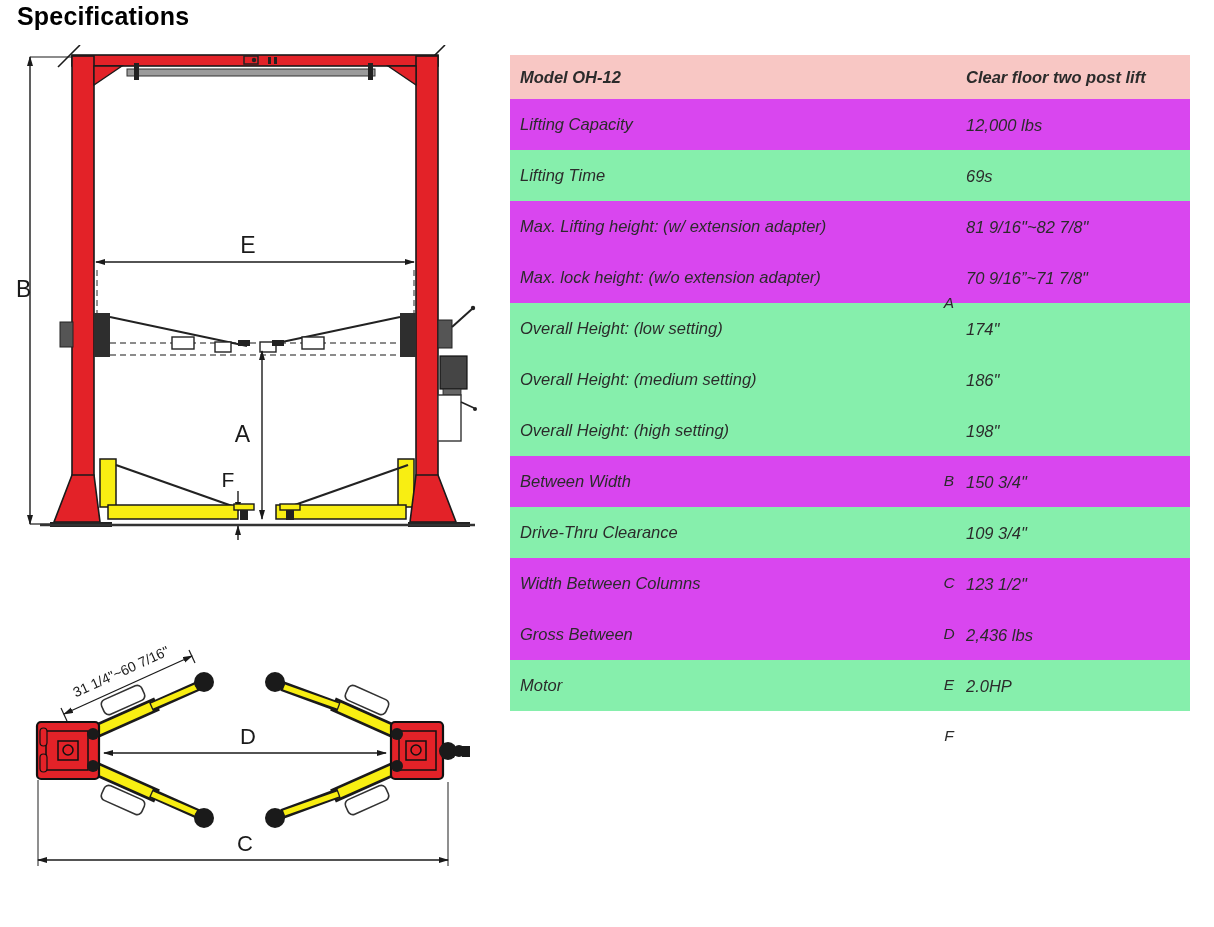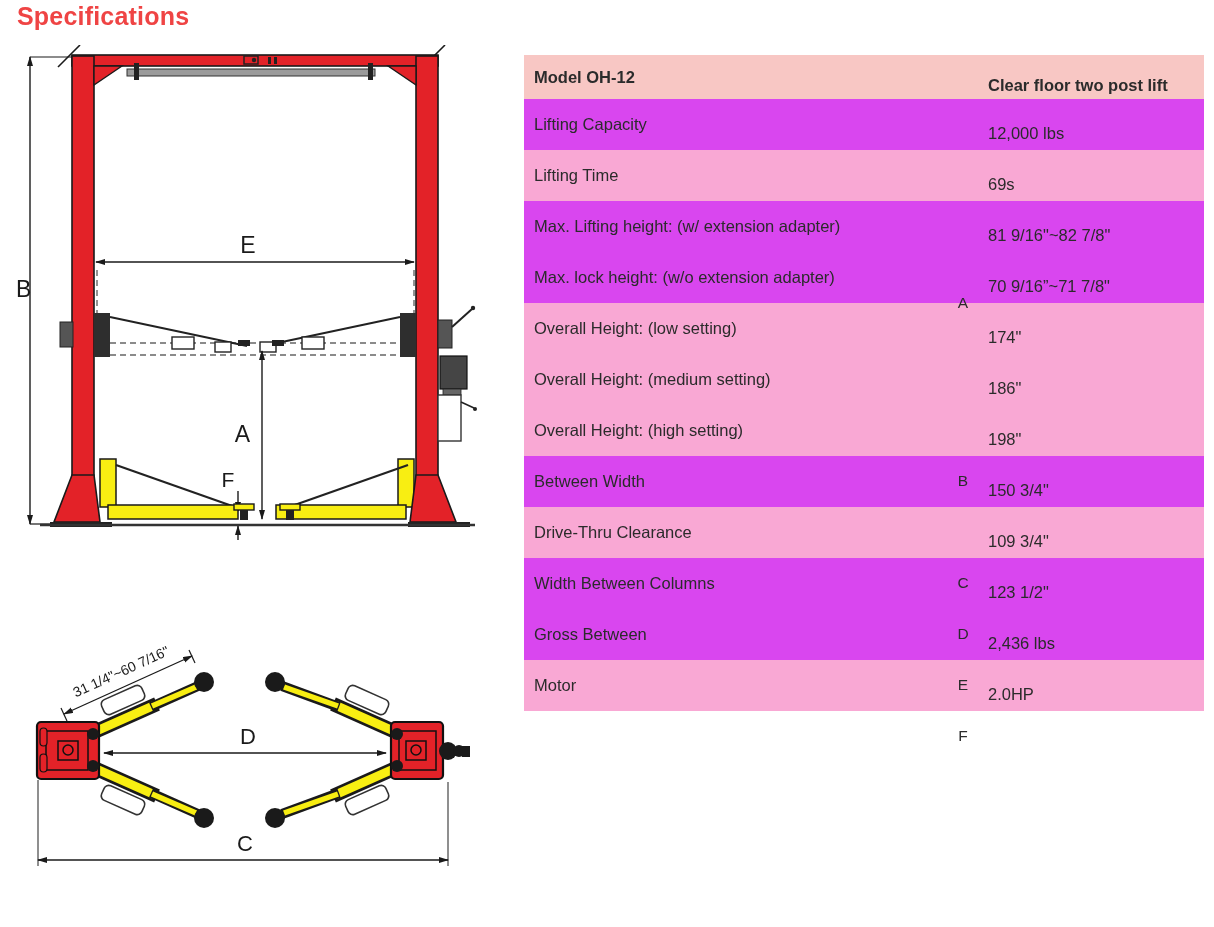--- a/index.html
+++ b/index.html
@@ -1,34 +1,34 @@
 <!DOCTYPE html>
 <html><head>
 <meta charset="utf-8">
 <style>
   html,body{margin:0;padding:0;background:#fff;}
   .page{position:relative;width:1214px;height:927px;background:#fff;overflow:hidden;
         font-family:"Liberation Sans","DejaVu Sans",sans-serif;color:#2b2b2b;}
   .page-title{position:absolute;left:17px;top:2px;margin:0;font-size:25px;font-weight:700;
-              letter-spacing:.2px;color:#ef4444;}
+              letter-spacing:.2px;color:#000000;}
   
   .front-view{position:absolute;left:10px;top:45px;}
   .top-view{position:absolute;left:20px;top:600px;}
   
-  .spec-table{position:absolute;left:524px;top:55px;width:680px;}
+  .spec-table{position:absolute;left:510px;top:55px;width:680px;font-style:italic;}
   .t-header{height:44px;display:flex;align-items:center;background:#f8c7c4;font-weight:700;font-size:16.5px;}
   .t-row{height:51px;display:flex;align-items:center;font-size:16.5px;}
-  .t-row.pink{background:#f9a8d4;}
+  .t-row.pink{background:#86efac;}
   .t-row.white{background:#d946ef;}
   .cell-label{flex:0 0 446px;padding-left:10px;}
   .cell-value{flex:1;padding-left:456px;margin-left:-446px;box-sizing:border-box;}
   
   .t-header,.t-row{position:relative;}
   .cell-label{flex:none;}
-  .cell-value{position:absolute;left:456px;top:50%;transform:translateY(-50%);margin:8px;padding:0;}
+  .cell-value{position:absolute;left:456px;top:50%;transform:translateY(-50%);margin:0;padding:0;}
   .dim-letter{position:absolute;left:428px;width:22px;text-align:center;font-size:15.5px;
               transform:translateY(-50%);color:#2b2b2b;}
   svg text{fill:#1a1a1a;}
 </style>
 </head>
 <body>
 
 <div class="page">
 
   <h1 class="page-title">Specifications</h1>

